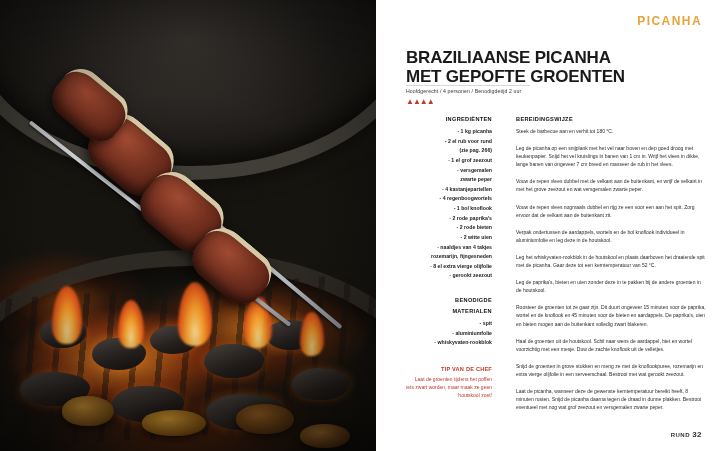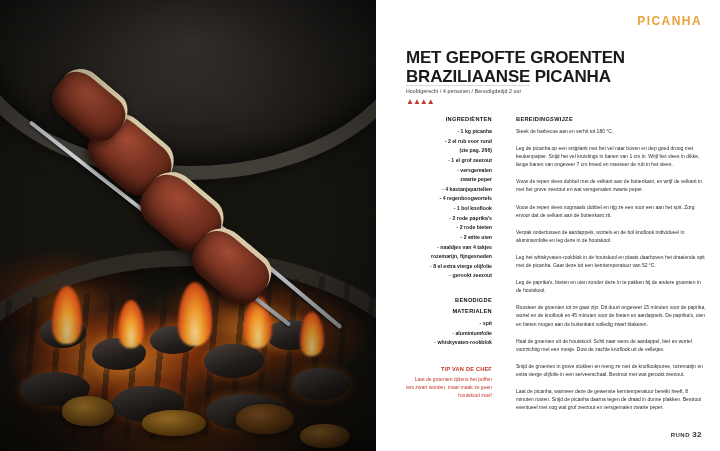--- a/index.html
+++ b/index.html
@@ -276,22 +276,22 @@
 
     <div class="vignette"></div>
   </div>
   <div class="gutter-shadow"></div>
 
   <div class="text-page">
 
     <div class="chapter-label">PICANHA</div>
 
     <div class="title">
+      <div>BRAZILIAANSE PICANHA</div>
       <div>MET GEPOFTE GROENTEN</div>
-      <div>BRAZILIAANSE PICANHA</div>
     </div>
 
     <div class="meta-rule"></div>
     <div class="meta">Hoofdgerecht / 4 personen / Benodigdetijd 2 uur</div>
     <div class="heat">▲▲▲▲</div>
 
     <div class="col-left">
       <div class="sec-head" style="text-align:right;">INGREDIËNTEN</div>
       <ul class="ing-list">
         <li>- 1 kg picanha</li>

